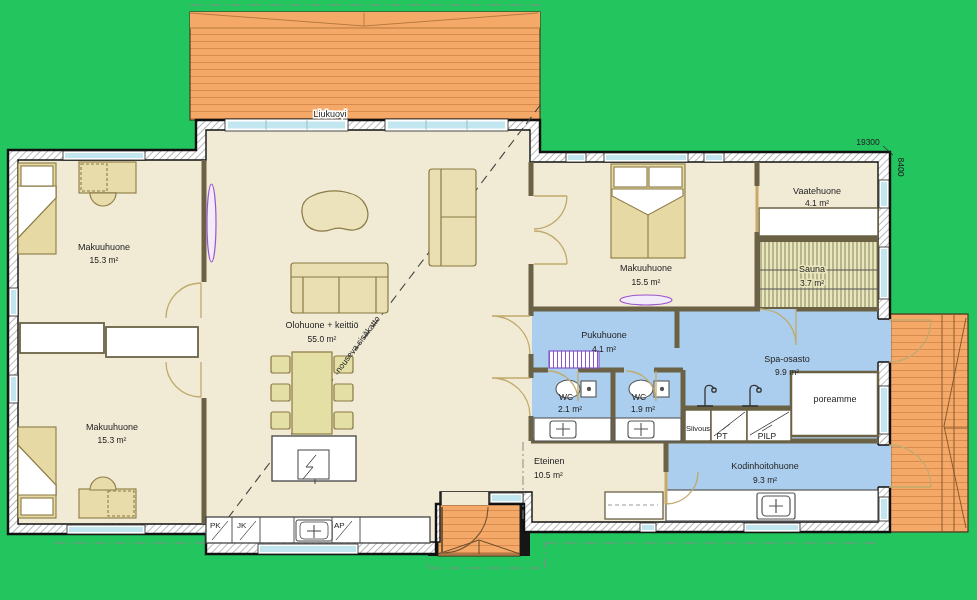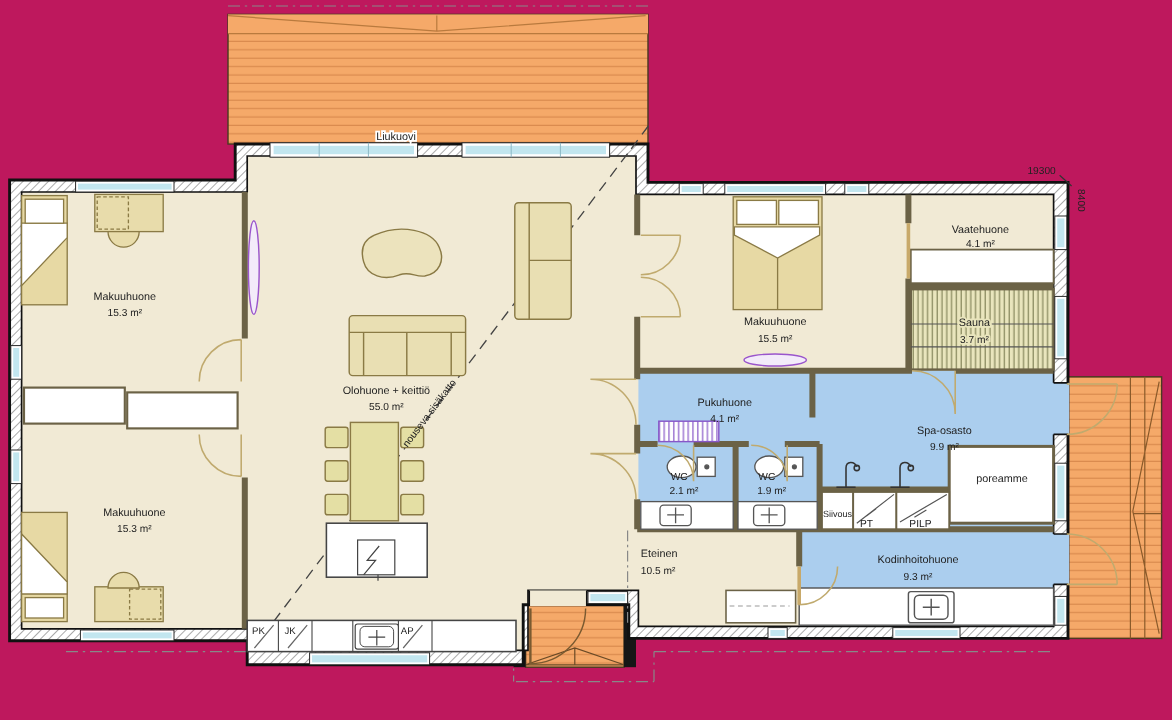--- a/index.html
+++ b/index.html
@@ -1,16 +1,16 @@
 <!DOCTYPE html>
 <html><head>
 <meta charset="utf-8">
 <style>
   html,body{margin:0;padding:0;background:#fff;}
-  .stage{position:relative;width:977px;height:600px;background:#be185d;overflow:hidden;
+  .stage{position:relative;width:977px;height:600px;background:#22c55e;overflow:hidden;
          font-family:"Liberation Sans",sans-serif;}
   svg{display:block}
   text{font-family:"Liberation Sans",sans-serif;fill:#222;}
 </style>
 </head>
 <body>
 
 <div class="stage">
 <svg width="977" height="600" viewBox="0 0 977 600">
   <defs>

